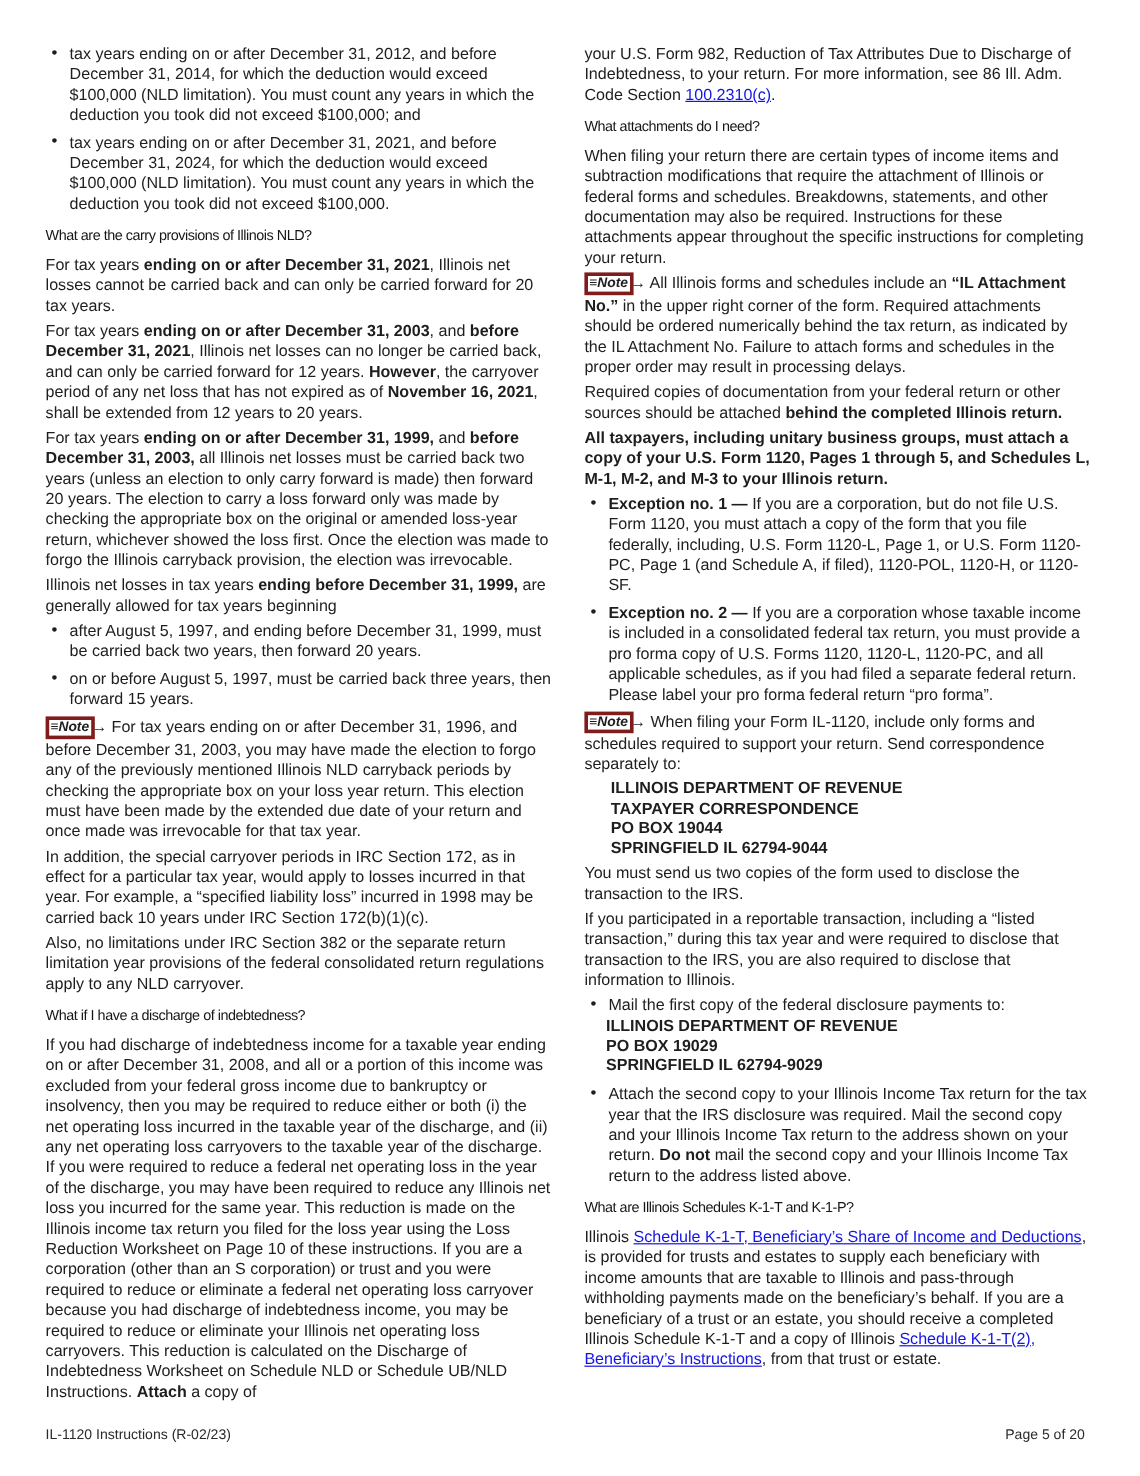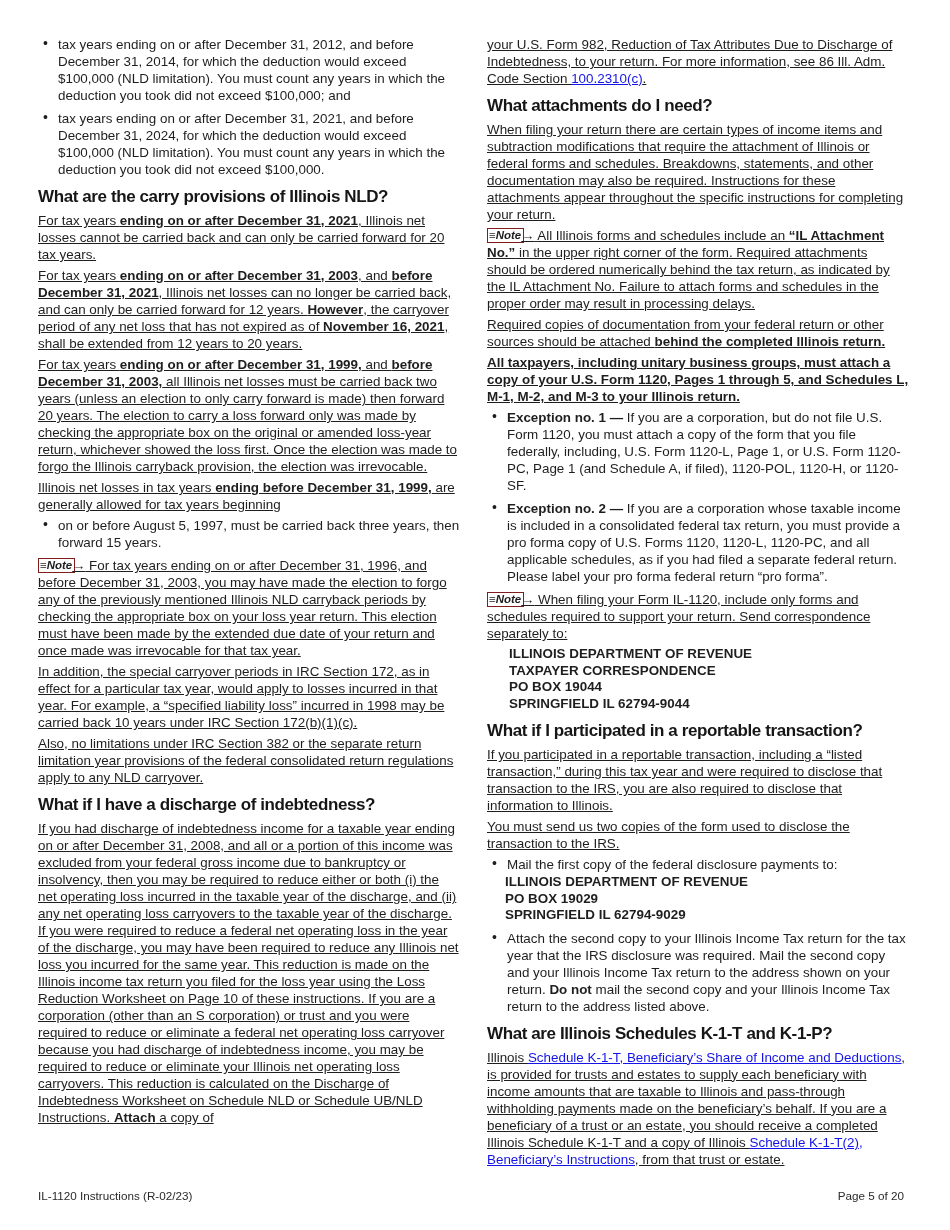--- a/index.html
+++ b/index.html
@@ -1,49 +1,50 @@
 <!DOCTYPE html>
 <html><head>
 <meta charset="utf-8">
 <style>
   html,body{margin:0;padding:0;background:#ffffff;}
   body{width:950px;height:1230px;position:relative;font-family:"Liberation Sans","DejaVu Sans",sans-serif;color:#1e1e1e;}
   .page{position:absolute;inset:0;padding:36px 40px 0 38px;box-sizing:border-box;overflow:hidden;background:#fff;}
   .columns{display:flex;gap:26px;align-items:flex-start;}
   .col{width:423px;font-size:13.4px;line-height:17px;}
-  .para{margin:0 0 4px 0;text-decoration:underline;}
+  .para{margin:0 0 4px 0;}
   .b{font-weight:bold;text-align:center;}
-  .heading{font-size:17px;line-height:21px;font-weight:bold;margin:8px 0 5px 0;white-space:nowrap;letter-spacing:-0.4px;color:#161616;}
+  .heading{font-size:12px;line-height:21px;font-weight:normal;margin:8px 0 5px 0;white-space:nowrap;letter-spacing:-0.4px;color:#161616;}
   .bullets{list-style:none;margin:0 0 4px 0;padding:0;}
   .bullet-item{position:relative;padding-left:20px;margin:0 0 6px 0;}
   .bullet-item::before{content:"\2022";position:absolute;left:5px;top:-1px;font-size:14px;}
   .address{font-weight:bold;margin:0 0 4px 22px;line-height:16.5px;}
   .address.in-bullet{margin:1px 0 2px -2px;}
   .doc-link{color:#1414e6;text-decoration:underline;cursor:pointer;}
   .note-icon{white-space:nowrap;}
-  .note-box{display:inline-block;border:1px solid #7f1d1d;padding:0 2px 0 1px;font-style:italic;font-weight:bold;font-size:11.5px;line-height:12.5px;vertical-align:1px;}
+  .note-box{display:inline-block;border:3px solid #7f1d1d;padding:0 2px 0 1px;font-style:italic;font-weight:bold;font-size:11.5px;line-height:12.5px;vertical-align:1px;}
   .note-arrow{font-weight:bold;font-size:13px;margin-left:-3px;}
   .footer{position:absolute;left:38px;right:46px;top:1189px;display:flex;justify-content:space-between;font-size:11.7px;line-height:14px;color:#2a2a2a;}
 </style>
 </head>
 <body>
 
 <div class="page">
   <div class="columns">
     <div class="col col-left">
         <ul class="bullets">
           <li class="bullet-item"><span>tax years ending on or after December 31, 2012, and before December 31, 2014, for which the deduction would exceed $100,000 (NLD limitation). You must count any years in which the deduction you took did not exceed $100,000; and</span></li>
           <li class="bullet-item"><span>tax years ending on or after December 31, 2021, and before December 31, 2024, for which the deduction would exceed $100,000 (NLD limitation). You must count any years in which the deduction you took did not exceed $100,000.</span></li>
         </ul>
         <h2 class="heading">What are the carry provisions of Illinois NLD?</h2>
         <p class="para"><span>For tax years </span><span class="b">ending on or after December 31, 2021</span><span>, Illinois net losses cannot be carried back and can only be carried forward for 20 tax years.</span></p>
         <p class="para"><span>For tax years </span><span class="b">ending on or after December 31, 2003</span><span>, and </span><span class="b">before December 31, 2021</span><span>, Illinois net losses can no longer be carried back, and can only be carried forward for 12 years. </span><span class="b">However</span><span>, the carryover period of any net loss that has not expired as of </span><span class="b">November 16, 2021</span><span>, shall be extended from 12 years to 20 years.</span></p>
         <p class="para"><span>For tax years </span><span class="b">ending on or after December 31, 1999,</span><span> and </span><span class="b">before December 31, 2003,</span><span> all Illinois net losses must be carried back two years (unless an election to only carry forward is made) then forward 20 years. The election to carry a loss forward only was made by checking the appropriate box on the original or amended loss-year return, whichever showed the loss first. Once the election was made to forgo the Illinois carryback provision, the election was irrevocable.</span></p>
         <p class="para"><span>Illinois net losses in tax years </span><span class="b">ending before December 31, 1999,</span><span> are generally allowed for tax years beginning</span></p>
         <ul class="bullets">
+          <li class="bullet-item"><span>after August 5, 1997, and ending before December 31, 1999, must be carried back two years, then forward 20 years.</span></li>
           <li class="bullet-item"><span>on or before August 5, 1997, must be carried back three years, then forward 15 years.</span></li>
         </ul>
         <p class="para"><span class="note-icon"><span class="note-box">≡Note</span><span class="note-arrow">→</span></span> <span>For tax years ending on or after December 31, 1996, and before December 31, 2003, you may have made the election to forgo any of the previously mentioned Illinois NLD carryback periods by checking the appropriate box on your loss year return. This election must have been made by the extended due date of your return and once made was irrevocable for that tax year.</span></p>
         <p class="para"><span>In addition, the special carryover periods in IRC Section 172, as in effect for a particular tax year, would apply to losses incurred in that year. For example, a “specified liability loss” incurred in 1998 may be carried back 10 years under IRC Section 172(b)(1)(c).</span></p>
         <p class="para"><span>Also, no limitations under IRC Section 382 or the separate return limitation year provisions of the federal consolidated return regulations apply to any NLD carryover.</span></p>
         <h2 class="heading">What if I have a discharge of indebtedness?</h2>
         <p class="para"><span>If you had discharge of indebtedness income for a taxable year ending on or after December 31, 2008, and all or a portion of this income was excluded from your federal gross income due to bankruptcy or insolvency, then you may be required to reduce either or both (i) the net operating loss incurred in the taxable year of the discharge, and (ii) any net operating loss carryovers to the taxable year of the discharge. If you were required to reduce a federal net operating loss in the year of the discharge, you may have been required to reduce any Illinois net loss you incurred for the same year. This reduction is made on the Illinois income tax return you filed for the loss year using the Loss Reduction Worksheet on Page 10 of these instructions. If you are a corporation (other than an S corporation) or trust and you were required to reduce or eliminate a federal net operating loss carryover because you had discharge of indebtedness income, you may be required to reduce or eliminate your Illinois net operating loss carryovers. This reduction is calculated on the Discharge of Indebtedness Worksheet on Schedule NLD or Schedule UB/NLD Instructions. </span><span class="b">Attach</span><span> a copy of</span></p>
       </div>
     <div class="col col-right">
         <p class="para"><span>your U.S. Form 982, Reduction of Tax Attributes Due to Discharge of Indebtedness, to your return. For more information, see 86 Ill. Adm. Code Section </span><a class="doc-link" href="#">100.2310(c)</a><span>.</span></p>
@@ -56,23 +57,22 @@
           <li class="bullet-item"><span class="b">Exception no. 1 — </span><span>If you are a corporation, but do not file U.S. Form 1120, you must attach a copy of the form that you file federally, including, U.S. Form 1120-L, Page 1, or U.S. Form 1120-PC, Page 1 (and Schedule A, if filed), 1120-POL, 1120-H, or 1120-SF.</span></li>
           <li class="bullet-item"><span class="b">Exception no. 2 — </span><span>If you are a corporation whose taxable income is included in a consolidated federal tax return, you must provide a pro forma copy of U.S. Forms 1120, 1120-L, 1120-PC, and all applicable schedules, as if you had filed a separate federal return. Please label your pro forma federal return “pro forma”.</span></li>
         </ul>
         <p class="para"><span class="note-icon"><span class="note-box">≡Note</span><span class="note-arrow">→</span></span> <span>When filing your Form IL-1120, include only forms and schedules required to support your return. Send correspondence separately to:</span></p>
         <div class="address">
           <div class="address-line">ILLINOIS DEPARTMENT OF REVENUE</div>
           <div class="address-line">TAXPAYER CORRESPONDENCE</div>
           <div class="address-line">PO BOX 19044</div>
           <div class="address-line">SPRINGFIELD IL 62794-9044</div>
         </div>
-        <h2 class="heading">What if I participated in a reportable transaction?</h2>
+        <p class="para"><span>You must send us two copies of the form used to disclose the transaction to the IRS.</span></p>
         <p class="para"><span>If you participated in a reportable transaction, including a “listed transaction,” during this tax year and were required to disclose that transaction to the IRS, you are also required to disclose that information to Illinois.</span></p>
-        <p class="para"><span>You must send us two copies of the form used to disclose the transaction to the IRS.</span></p>
         <ul class="bullets">
           <li class="bullet-item"><span>Mail the first copy of the federal disclosure payments to:</span><div class="address in-bullet">
               <div class="address-line">ILLINOIS DEPARTMENT OF REVENUE</div>
               <div class="address-line">PO BOX 19029</div>
               <div class="address-line">SPRINGFIELD IL 62794-9029</div>
             </div></li>
           <li class="bullet-item"><span>Attach the second copy to your Illinois Income Tax return for the tax year that the IRS disclosure was required. Mail the second copy and your Illinois Income Tax return to the address shown on your return. </span><span class="b">Do not</span><span> mail the second copy and your Illinois Income Tax return to the address listed above.</span></li>
         </ul>
         <h2 class="heading">What are Illinois Schedules K-1-T and K-1-P?</h2>
         <p class="para"><span>Illinois </span><a class="doc-link" href="#">Schedule K-1-T, Beneficiary’s Share of Income and Deductions</a><span>, is provided for trusts and estates to supply each beneficiary with income amounts that are taxable to Illinois and pass-through withholding payments made on the beneficiary’s behalf. If you are a beneficiary of a trust or an estate, you should receive a completed Illinois Schedule K-1-T and a copy of Illinois </span><a class="doc-link" href="#">Schedule K-1-T(2), Beneficiary’s Instructions</a><span>, from that trust or estate.</span></p>

